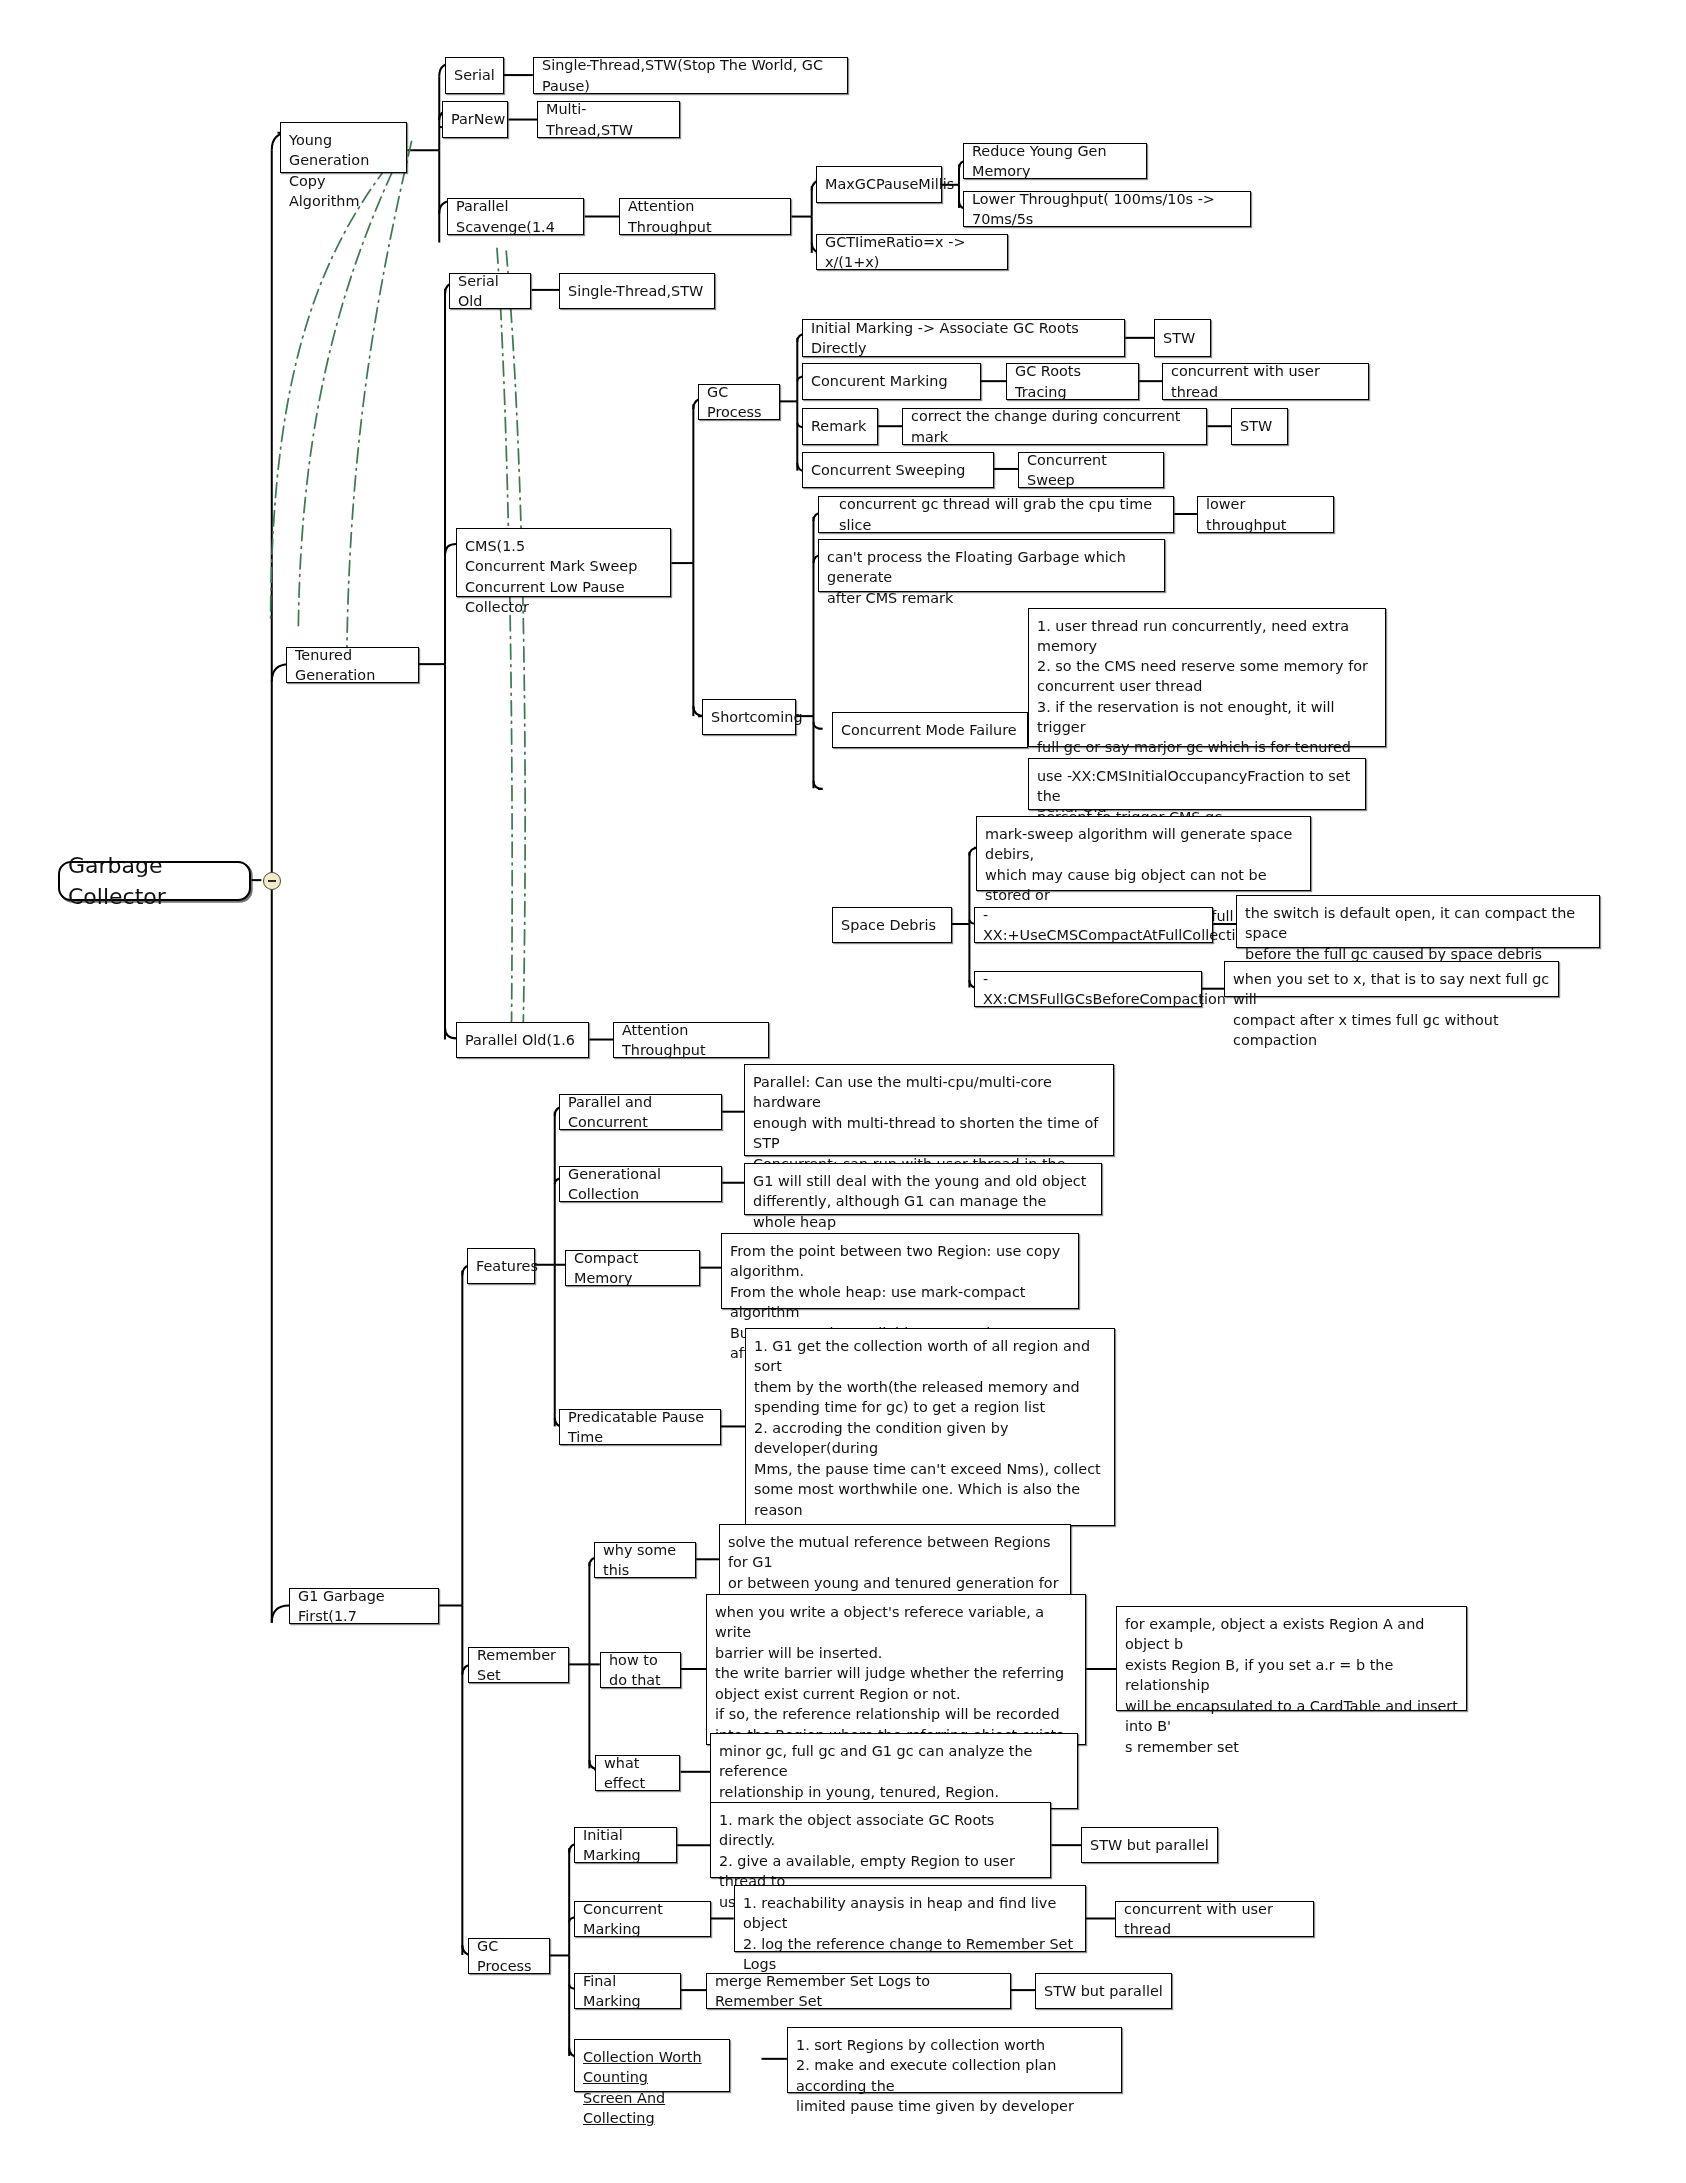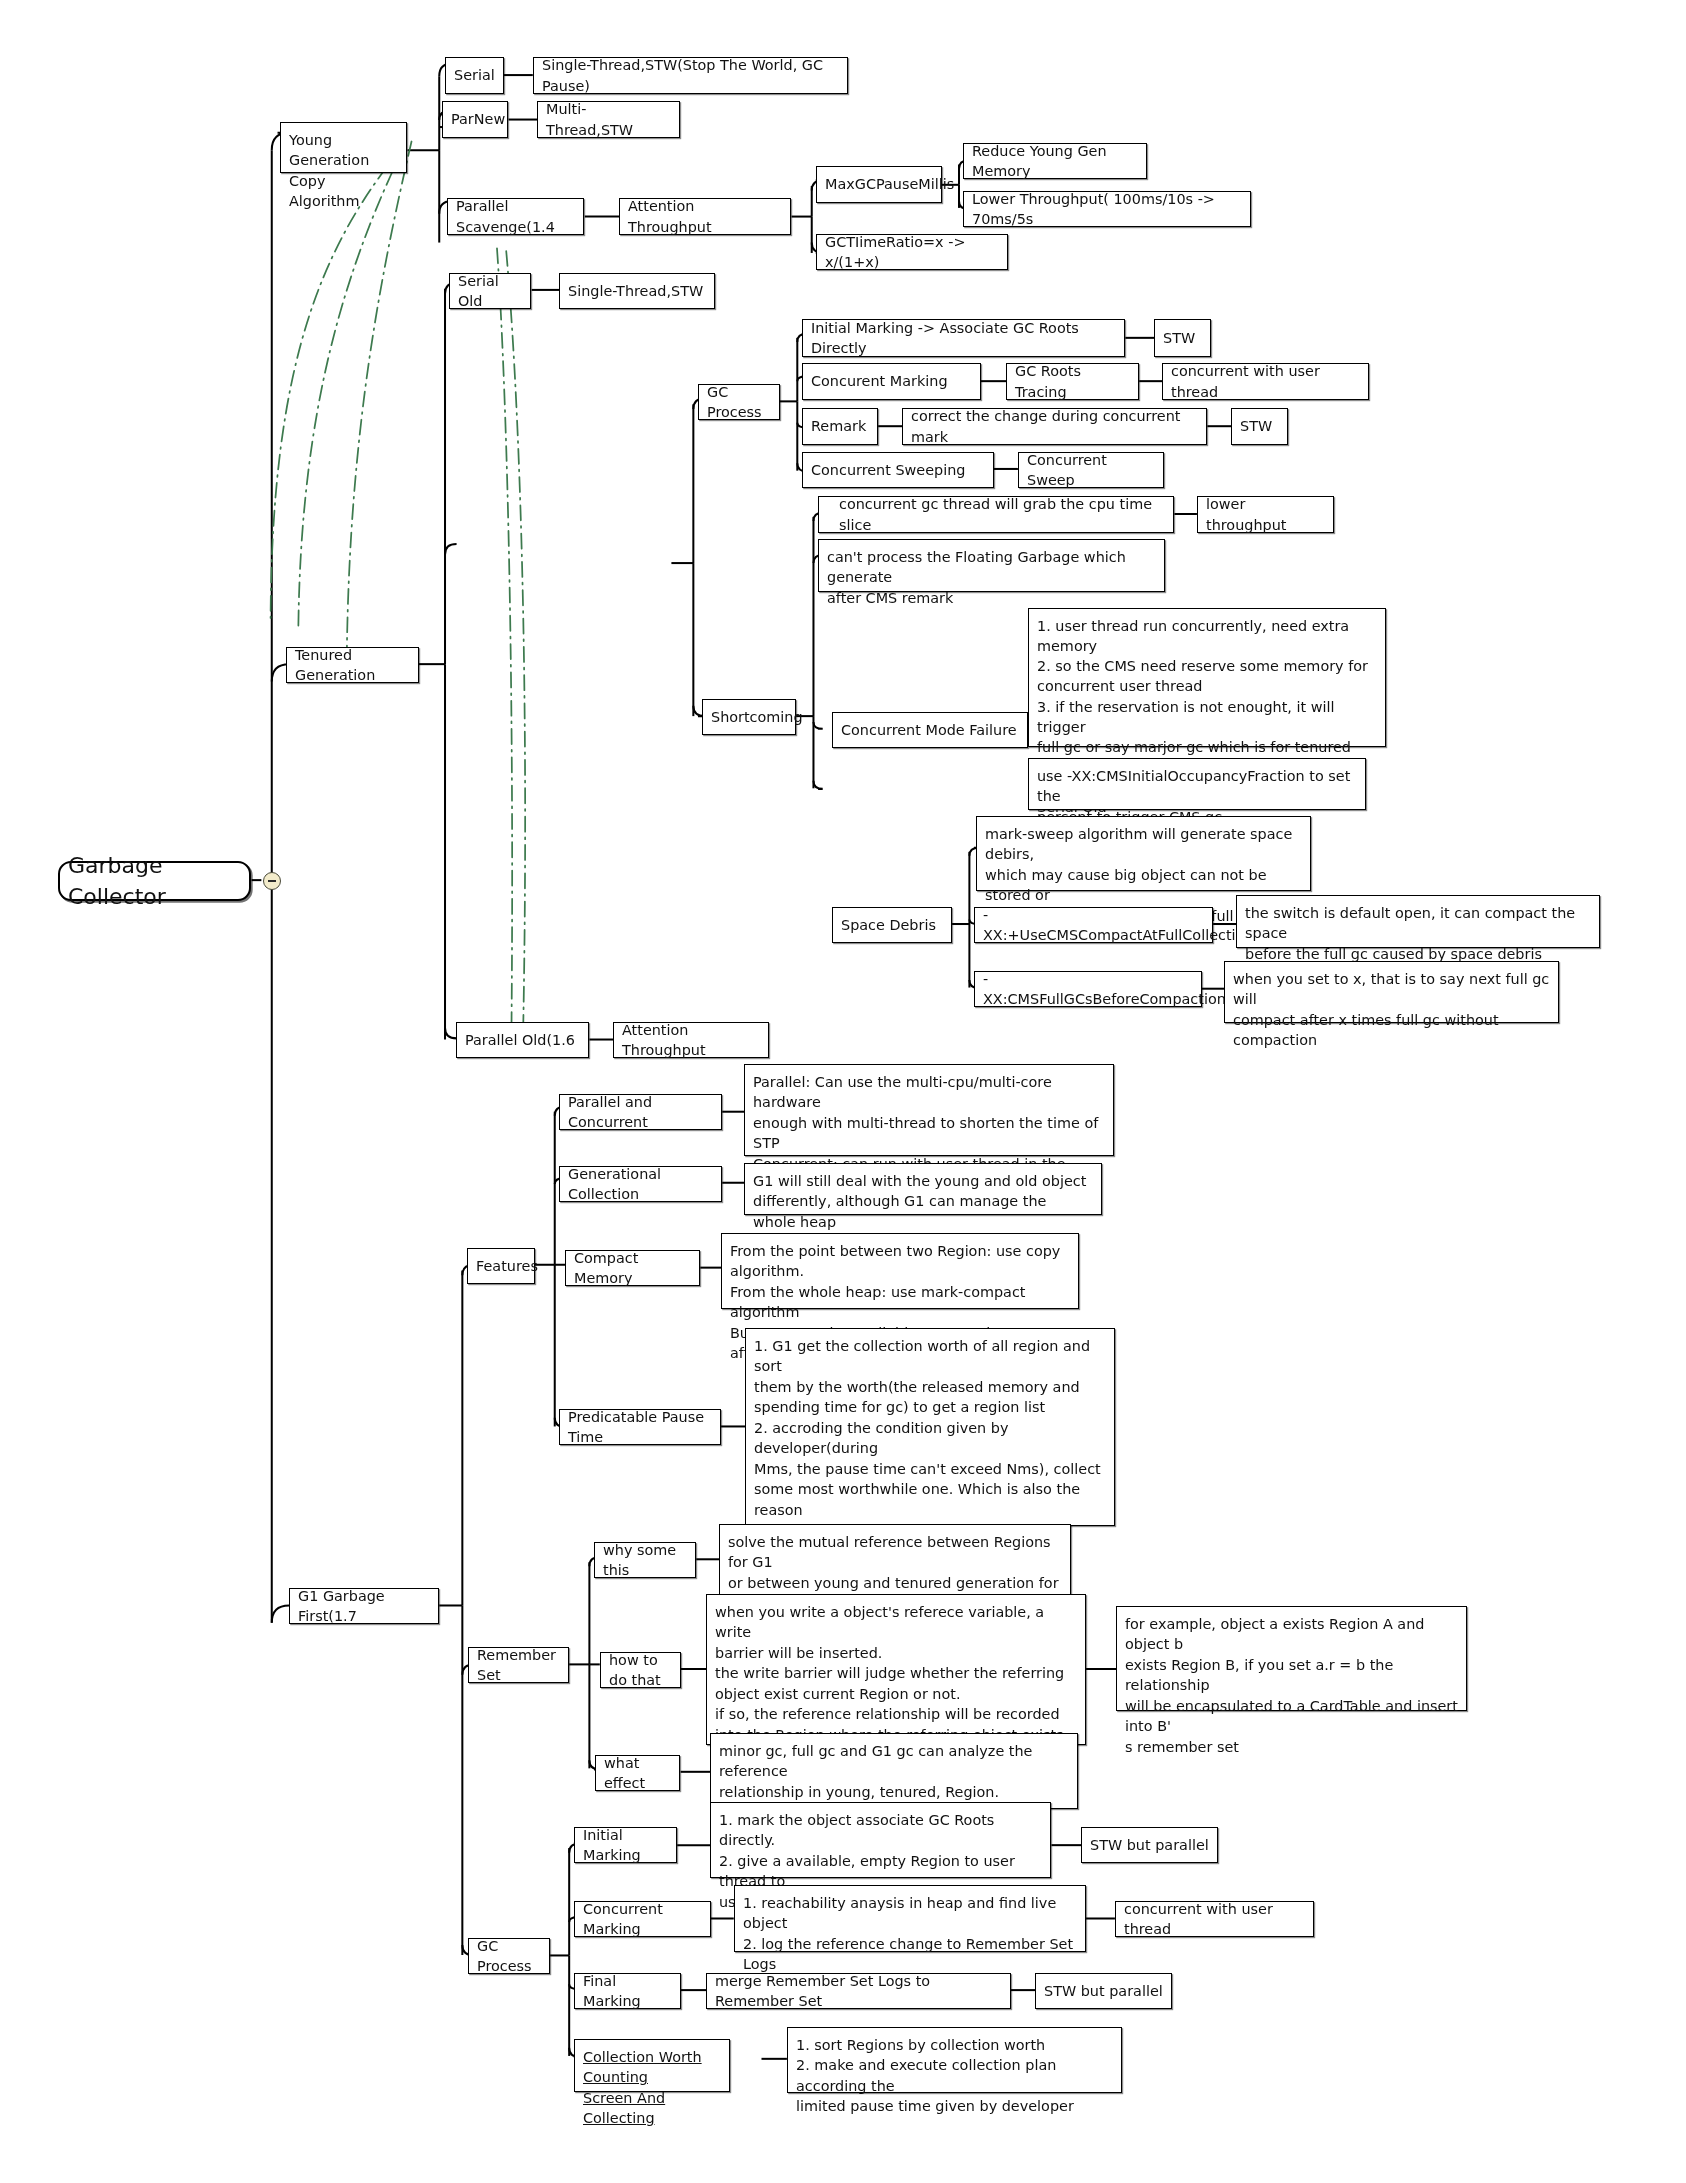--- a/index.html
+++ b/index.html
@@ -188,20 +188,23 @@
 <div class="node sh" style="left:816px;top:166px;width:126px;height:37px;">MaxGCPauseMillis</div>
 <div class="node sh" style="left:963px;top:143px;width:184px;height:36px;">Reduce Young Gen Memory</div>
 <div class="node sh" style="left:963px;top:191px;width:288px;height:36px;">Lower Throughput( 100ms/10s -&gt; 70ms/5s</div>
 <div class="node sh" style="left:816px;top:234px;width:192px;height:36px;">GCTIimeRatio=x -&gt; x/(1+x)</div>
 
 <div class="node sh" style="left:286px;top:647px;width:133px;height:36px;">Tenured Generation</div>
 
 <div class="node sh" style="left:449px;top:273px;width:82px;height:36px;">Serial Old</div>
 <div class="node sh" style="left:559px;top:273px;width:156px;height:36px;">Single-Thread,STW</div>
 
+<div class="node sh multi" style="left:456px;top:528px;width:215px;height:69px;">CMS(1.5
+Concurrent Mark Sweep
+Concurrent Low Pause Collector</div>
 
 <div class="node sh" style="left:698px;top:384px;width:82px;height:36px;">GC Process</div>
 
 <div class="node sh" style="left:802px;top:319px;width:323px;height:38px;">Initial Marking -&gt; Associate GC Roots Directly</div>
 <div class="node sh" style="left:1154px;top:319px;width:57px;height:38px;">STW</div>
 
 <div class="node sh" style="left:802px;top:363px;width:179px;height:37px;">Concurent Marking</div>
 <div class="node sh" style="left:1006px;top:363px;width:133px;height:37px;">GC Roots Tracing</div>
 <div class="node sh" style="left:1162px;top:363px;width:207px;height:37px;">concurrent with user thread</div>
 
@@ -233,21 +236,21 @@
 percent to trigger CMS gc</div>
 
 <div class="node sh" style="left:832px;top:907px;width:120px;height:36px;">Space Debris</div>
 <div class="node sh multi" style="left:944px;top:816px;width:335px;height:75px;margin-left:32px;">mark-sweep algorithm will generate space debirs,
 which may cause big object can not be stored or
 allocated and therefore trigger full gc</div>
 <div class="node sh" style="left:974px;top:907px;width:239px;height:36px;">-XX:+UseCMSCompactAtFullCollection</div>
 <div class="node sh multi" style="left:1236px;top:895px;width:364px;height:53px;">the switch is default open,  it can compact the space
 before the full gc caused by space debris</div>
 <div class="node sh" style="left:974px;top:971px;width:228px;height:36px;">-XX:CMSFullGCsBeforeCompaction</div>
-<div class="node sh multi" style="left:1224px;top:961px;width:335px;height:62px;">when you set to x, that is to say next full gc will
+<div class="node sh multi" style="left:1224px;top:961px;width:335px;height:36px;">when you set to x, that is to say next full gc will
 compact after x times full gc without compaction</div>
 
 <div class="node sh" style="left:456px;top:1022px;width:133px;height:36px;">Parallel Old(1.6</div>
 <div class="node sh" style="left:613px;top:1022px;width:156px;height:36px;">Attention Throughput</div>
 
 <div class="node sh" style="left:289px;top:1588px;width:150px;height:36px;">G1 Garbage First(1.7</div>
 
 <div class="node sh" style="left:467px;top:1248px;width:68px;height:36px;">Features</div>
 
 <div class="node sh" style="left:559px;top:1094px;width:163px;height:36px;">Parallel and Concurrent</div>

